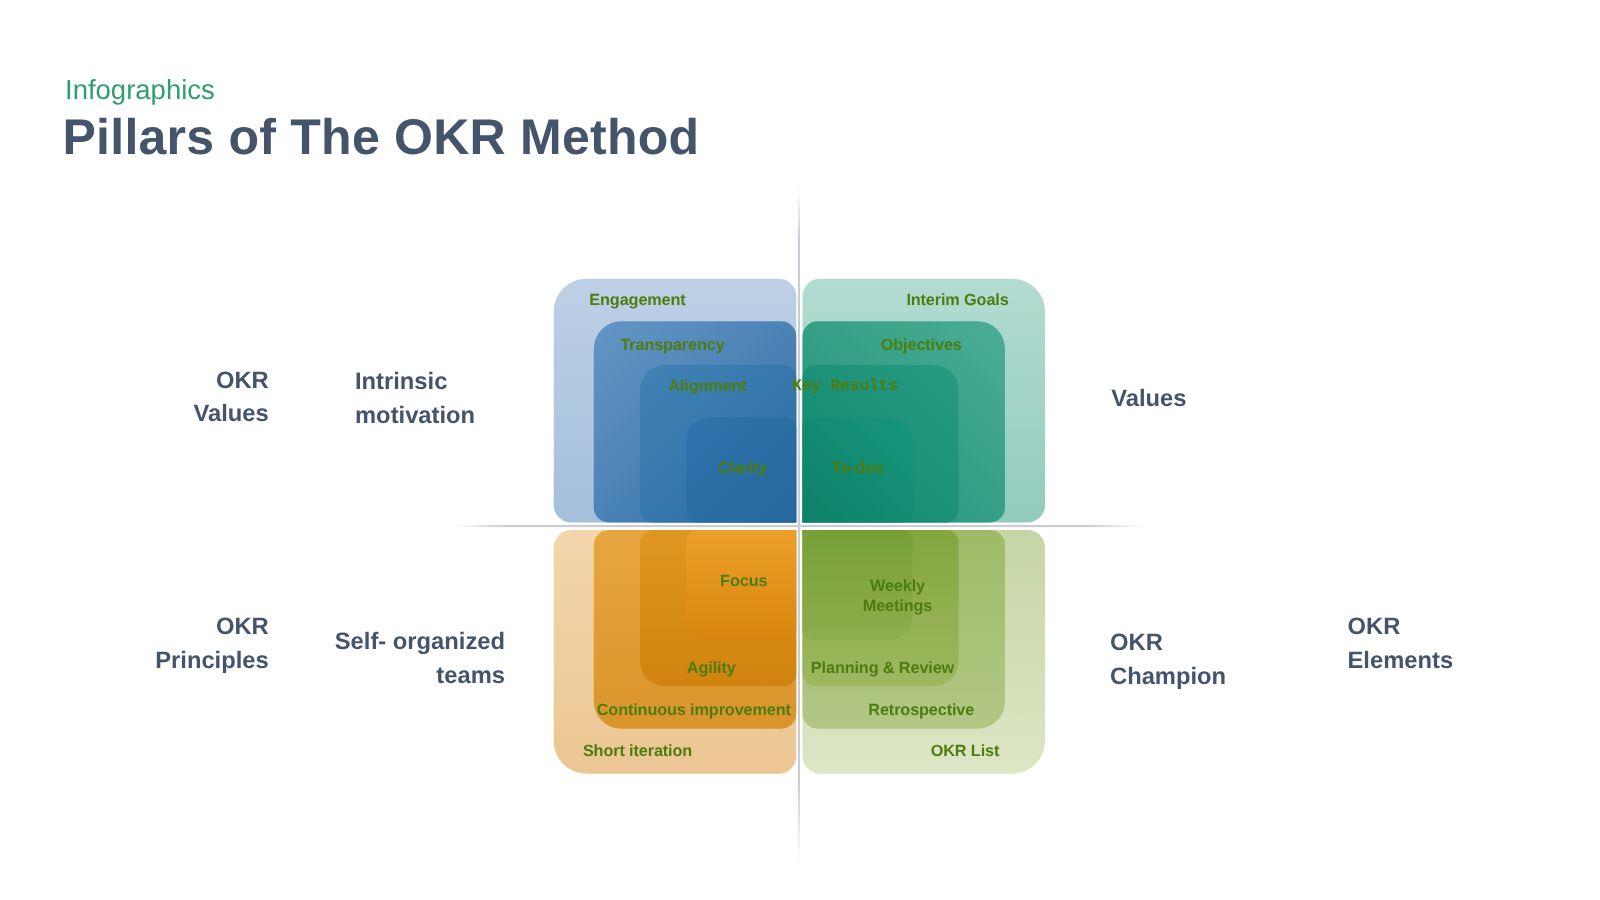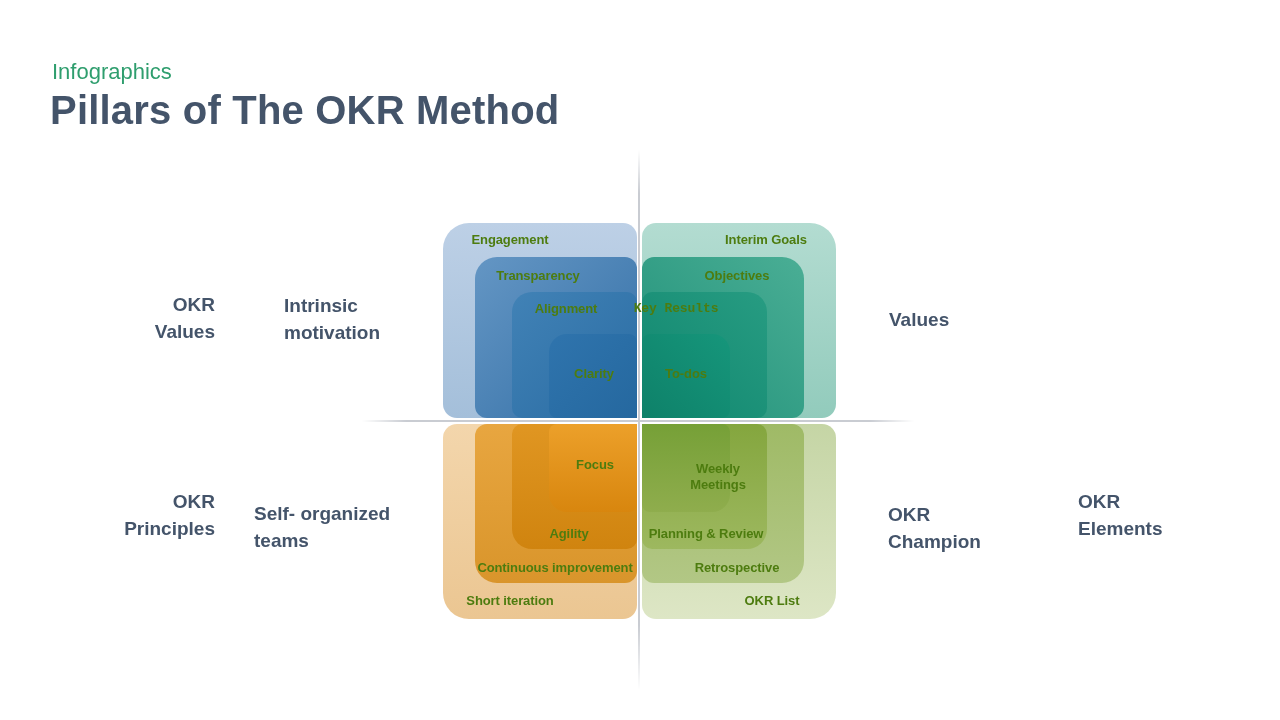--- a/index.html
+++ b/index.html
@@ -59,21 +59,21 @@
   .lab-br0{left:712px;top:593px;width:120px;}
   .lab-br1{left:677px;top:560px;width:120px;}
   .lab-br2{left:641px;top:526px;width:130px;}
   .lab-br3{left:678px;top:446px;width:80px;white-space:normal;line-height:16px;margin-top:15px;}
 
   
   .ann{position:absolute;font-size:19px;font-weight:700;line-height:27px;color:var(--c-text,#44546A);}
   .a-lt-cat{left:125px;top:291px;width:90px;text-align:right;}
   .a-lt-con{left:284px;top:292px;width:120px;text-align:left;}
   .a-lb-cat{left:105px;top:488px;width:110px;text-align:right;}
-  .a-lb-con{left:254px;top:500px;width:150px;}
+  .a-lb-con{left:254px;top:500px;width:150px;text-align:right;}
   .a-rt-con{left:889px;top:306px;width:130px;text-align:left;}
   .a-rt-cat{left:1078px;top:291px;width:90px;text-align:left;}
   .a-rb-con{left:888px;top:501px;width:110px;text-align:left;}
   .a-rb-cat{left:1078px;top:488px;width:100px;text-align:left;}
 </style>
 </head>
 <body>
 
 <div class="slide">
 

